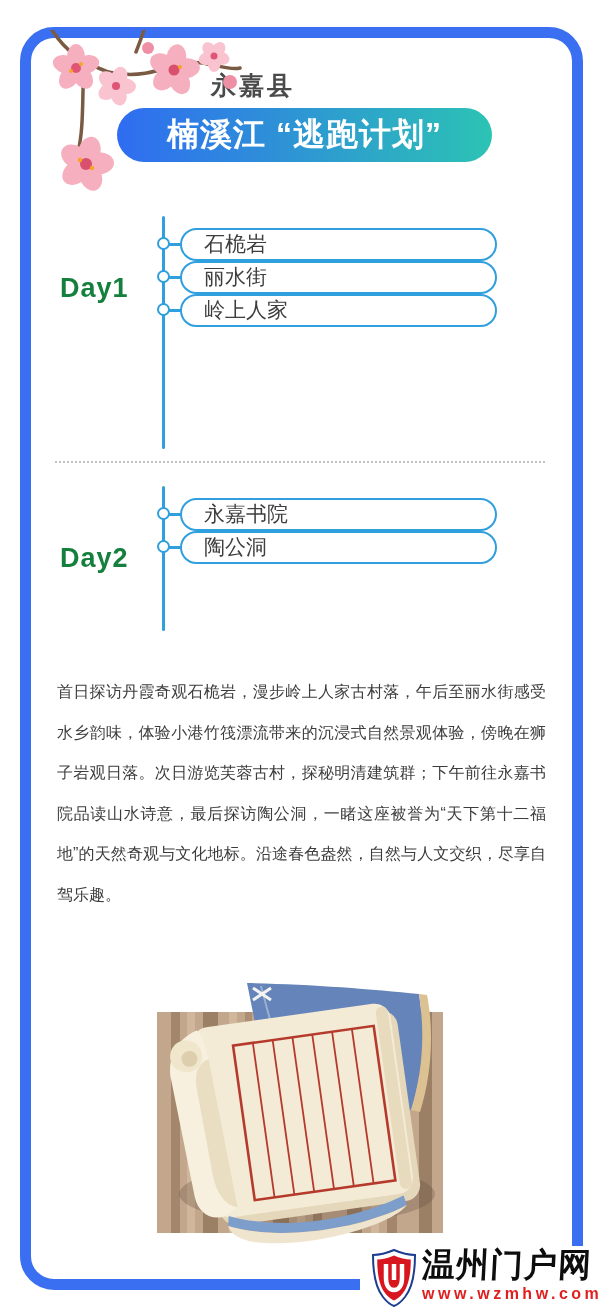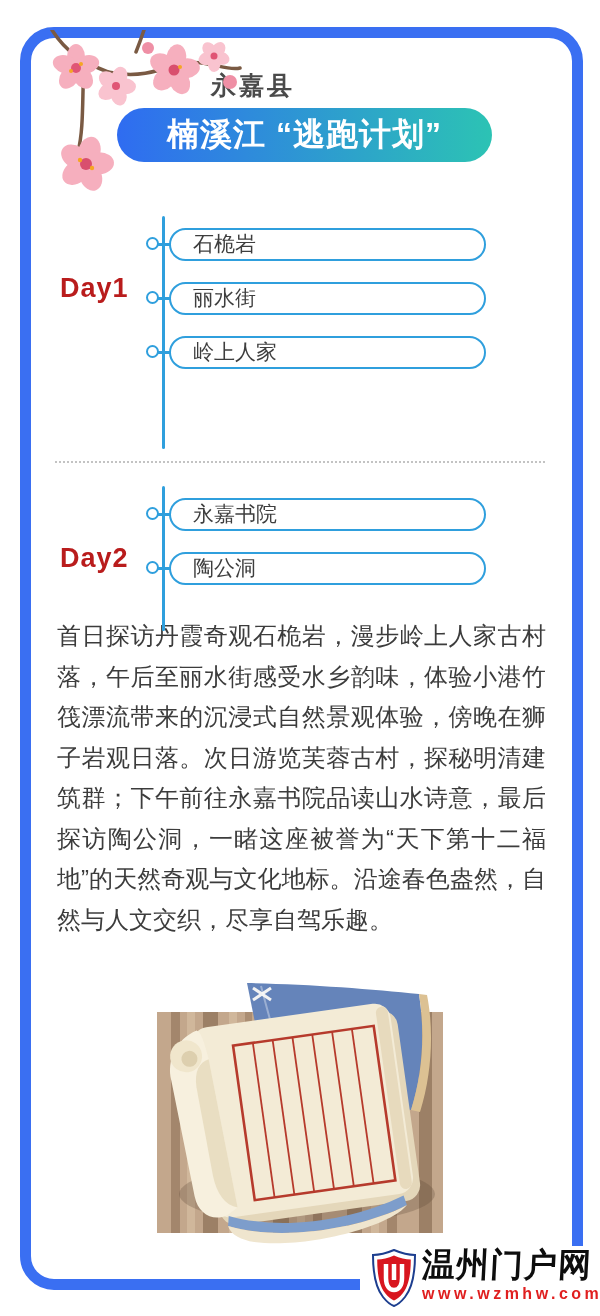--- a/index.html
+++ b/index.html
@@ -33,43 +33,43 @@
   
   .day-section{left:0;width:600px;z-index:2;}
   #day-0{top:228px;height:209px;}
   #day-1{top:498px;height:121px;}
   .timeline-line{
     position:absolute;left:162px;top:-12px;width:3px;height:calc(100% + 24px);
     background:var(--accent,#2f9fdd);border-radius:2px;
   }
   .day-label{
     position:absolute;left:60px;top:45px;
-    font-size:27px;font-weight:bold;color:#b91c1c;letter-spacing:1px;
-  }
-  .stops{position:absolute;left:152px;top:0;display:flex;flex-direction:column;gap:21px;}
+    font-size:27px;font-weight:bold;color:#15803d;letter-spacing:1px;
+  }
+  .stops{position:absolute;left:163px;top:0;display:flex;flex-direction:column;gap:0;}
   .stop-row{position:relative;height:33px;width:340px;}
   .connector{position:absolute;left:0;top:15px;width:20px;height:3px;background:var(--accent,#2f9fdd);}
   .node{
     position:absolute;left:-6px;top:9px;width:9px;height:9px;background:#fff;
     border:2.5px solid var(--accent,#2f9fdd);border-radius:50%;z-index:2;
   }
   .pill{
     position:absolute;left:17px;top:0;width:317px;height:33px;box-sizing:border-box;
     background:#fff;border:2px solid var(--accent,#2f9fdd);border-radius:17px;
     font-size:21px;color:#3e3e3e;line-height:28px;padding-left:22px;
   }
   .divider{
     left:55px;top:461px;width:490px;height:0;
     border-top:2px dotted #c3c3c3;
   }
 
   
   .description{
-    left:57px;top:616px;width:489px;
-    font-size:24px;line-height:40.5px;color:#3c3c3c;
+    left:57px;top:672px;width:489px;
+    font-size:16px;line-height:40.5px;color:#3c3c3c;
     text-align:justify;
   }
 
   
   .blossoms{left:24px;top:30px;z-index:4;}
   .book-illustration{left:157px;top:982px;z-index:2;}
 
   
   .watermark{
     left:360px;top:1246px;width:240px;height:70px;background:#fff;z-index:6;

